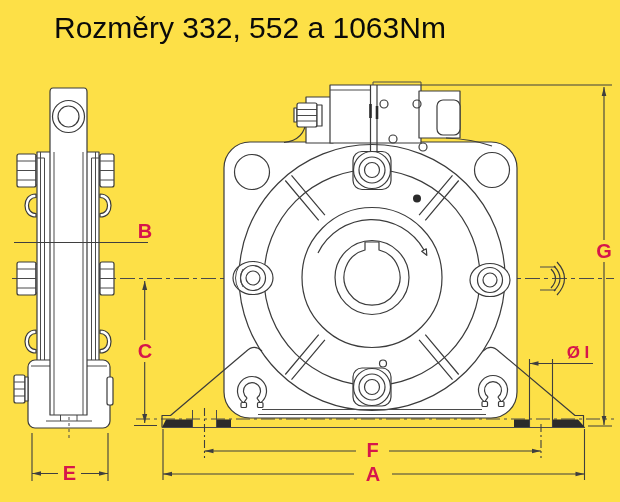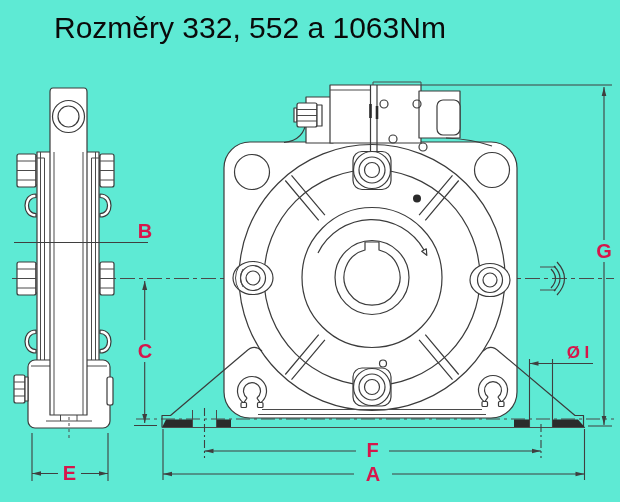--- a/index.html
+++ b/index.html
@@ -1,16 +1,16 @@
 <!DOCTYPE html>
 <html><head>
 <meta charset="utf-8">
 <style>
   html,body{margin:0;padding:0;background:#fff;}
-  .canvas{position:relative;width:620px;height:502px;background:#5eead4;overflow:hidden;
+  .canvas{position:relative;width:620px;height:502px;background:#fde047;overflow:hidden;
           font-family:"Liberation Sans",sans-serif;}
   svg{position:absolute;left:0;top:0;}
   .ln{stroke:#3b3b3b;stroke-width:1.2;fill:none;stroke-linejoin:round;}
   .thin{stroke:#4a4a4a;stroke-width:1;fill:none;}
   .dim{stroke:#3f3f3f;stroke-width:1.1;fill:none;}
   .arrow{fill:#3f3f3f;stroke:none;}
   .wfill{fill:#ffffff;}
   .dark{fill:#2b2b2b;stroke:none;}
   .dimtext{font-family:"Liberation Sans",sans-serif;font-weight:bold;font-size:20px;}
   .dimtext-sm{font-family:"Liberation Sans",sans-serif;font-weight:bold;font-size:17px;}

